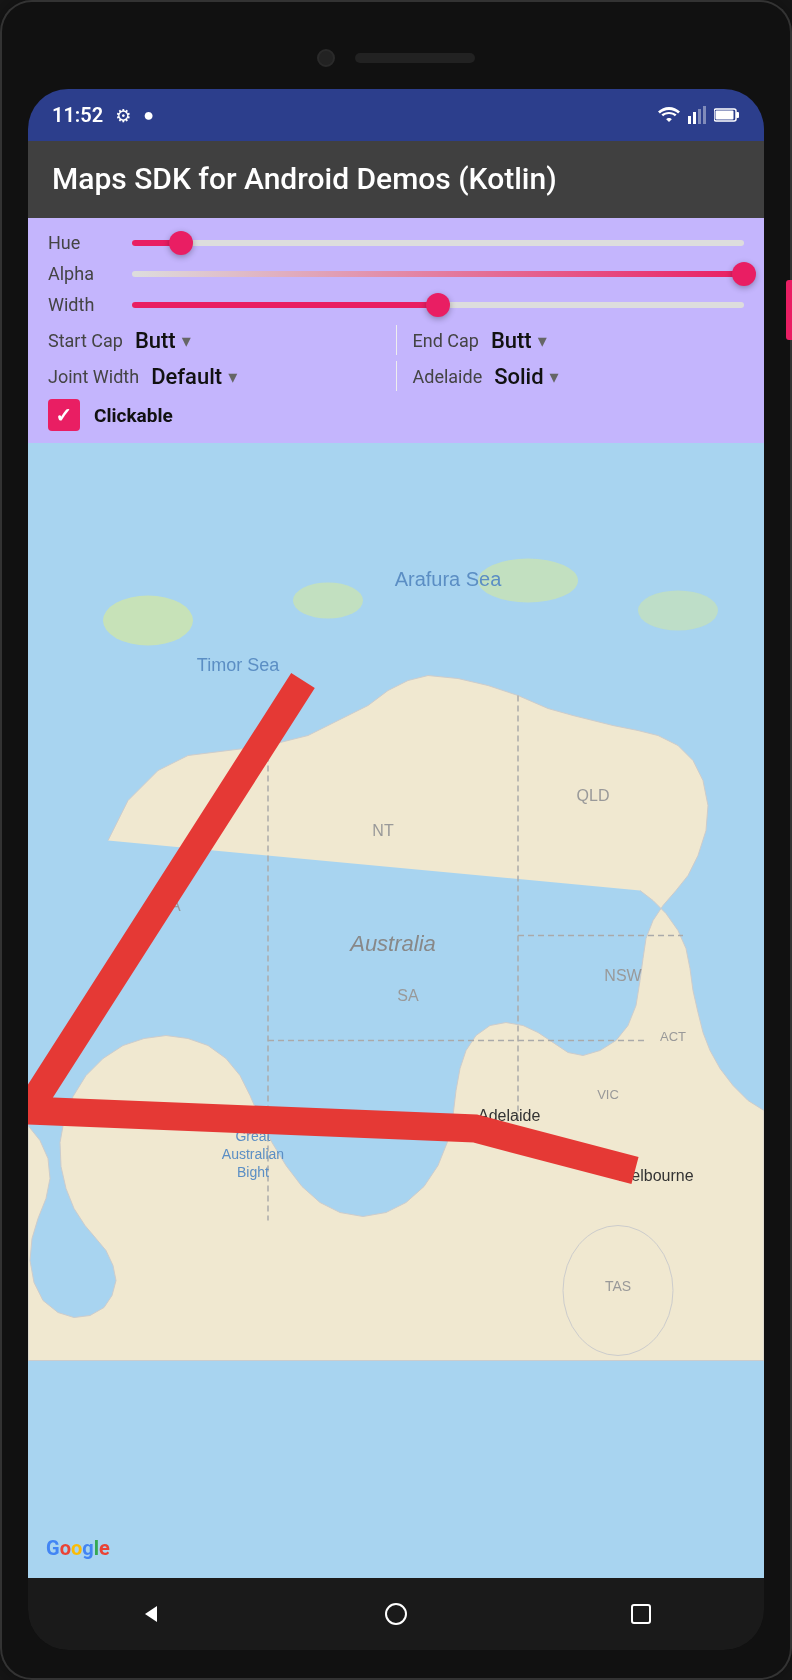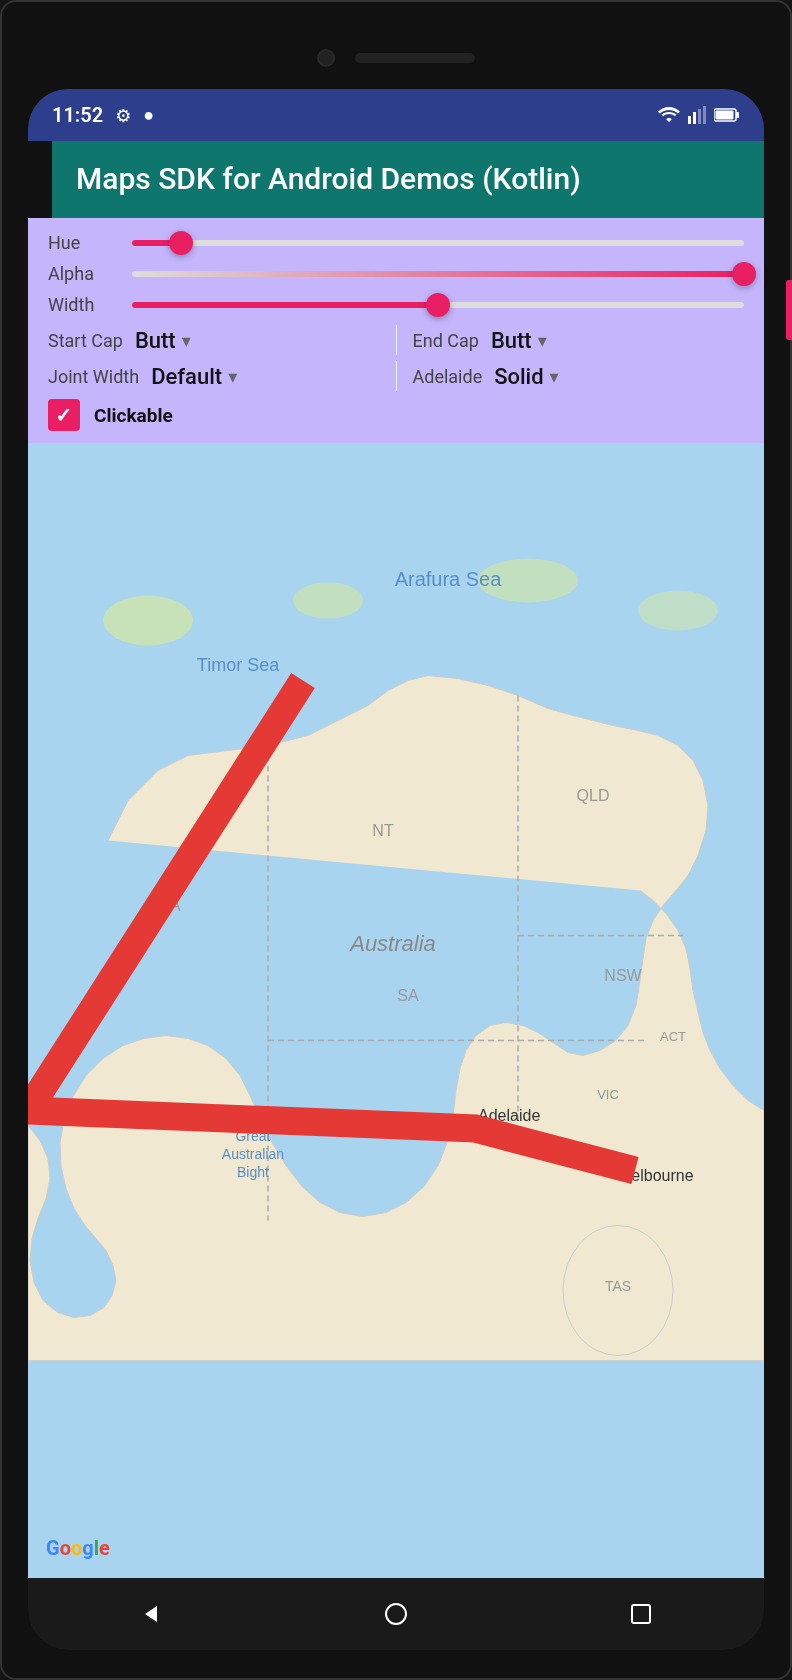--- a/index.html
+++ b/index.html
@@ -8,21 +8,21 @@
       display: flex;
       justify-content: center;
       align-items: center;
       min-height: 100vh;
       font-family: 'Roboto', Arial, sans-serif;
     }
     .phone-outer {
       width: 792px;
       height: 1680px;
       background: #111;
-      border-radius: 16px;
+      border-radius: 32px;
       padding: 30px 28px;
       position: relative;
       box-shadow: 0 0 60px rgba(0,0,0,0.8), inset 0 0 0 2px #333;
       display: flex;
       flex-direction: column;
     }
     .phone-camera-area {
       display: flex;
       justify-content: center;
       align-items: center;
@@ -63,23 +63,22 @@
     }
     .status-left {
       display: flex;
       align-items: center;
       gap: 12px;
     }
     .status-time { font-weight: 600; font-size: 20px; }
     .status-right { display: flex; align-items: center; gap: 8px; }
     
     .app-bar {
-      background: #0f766e;
+      background: #404040;
       padding: 20px 24px 22px;
-      margin-left: 24px;
     }
     .app-title {
       color: white;
       font-size: 30px;
       font-weight: 500;
     }
     
     .controls-panel {
       background: #c4b5fd;
       padding: 14px 20px 12px;

